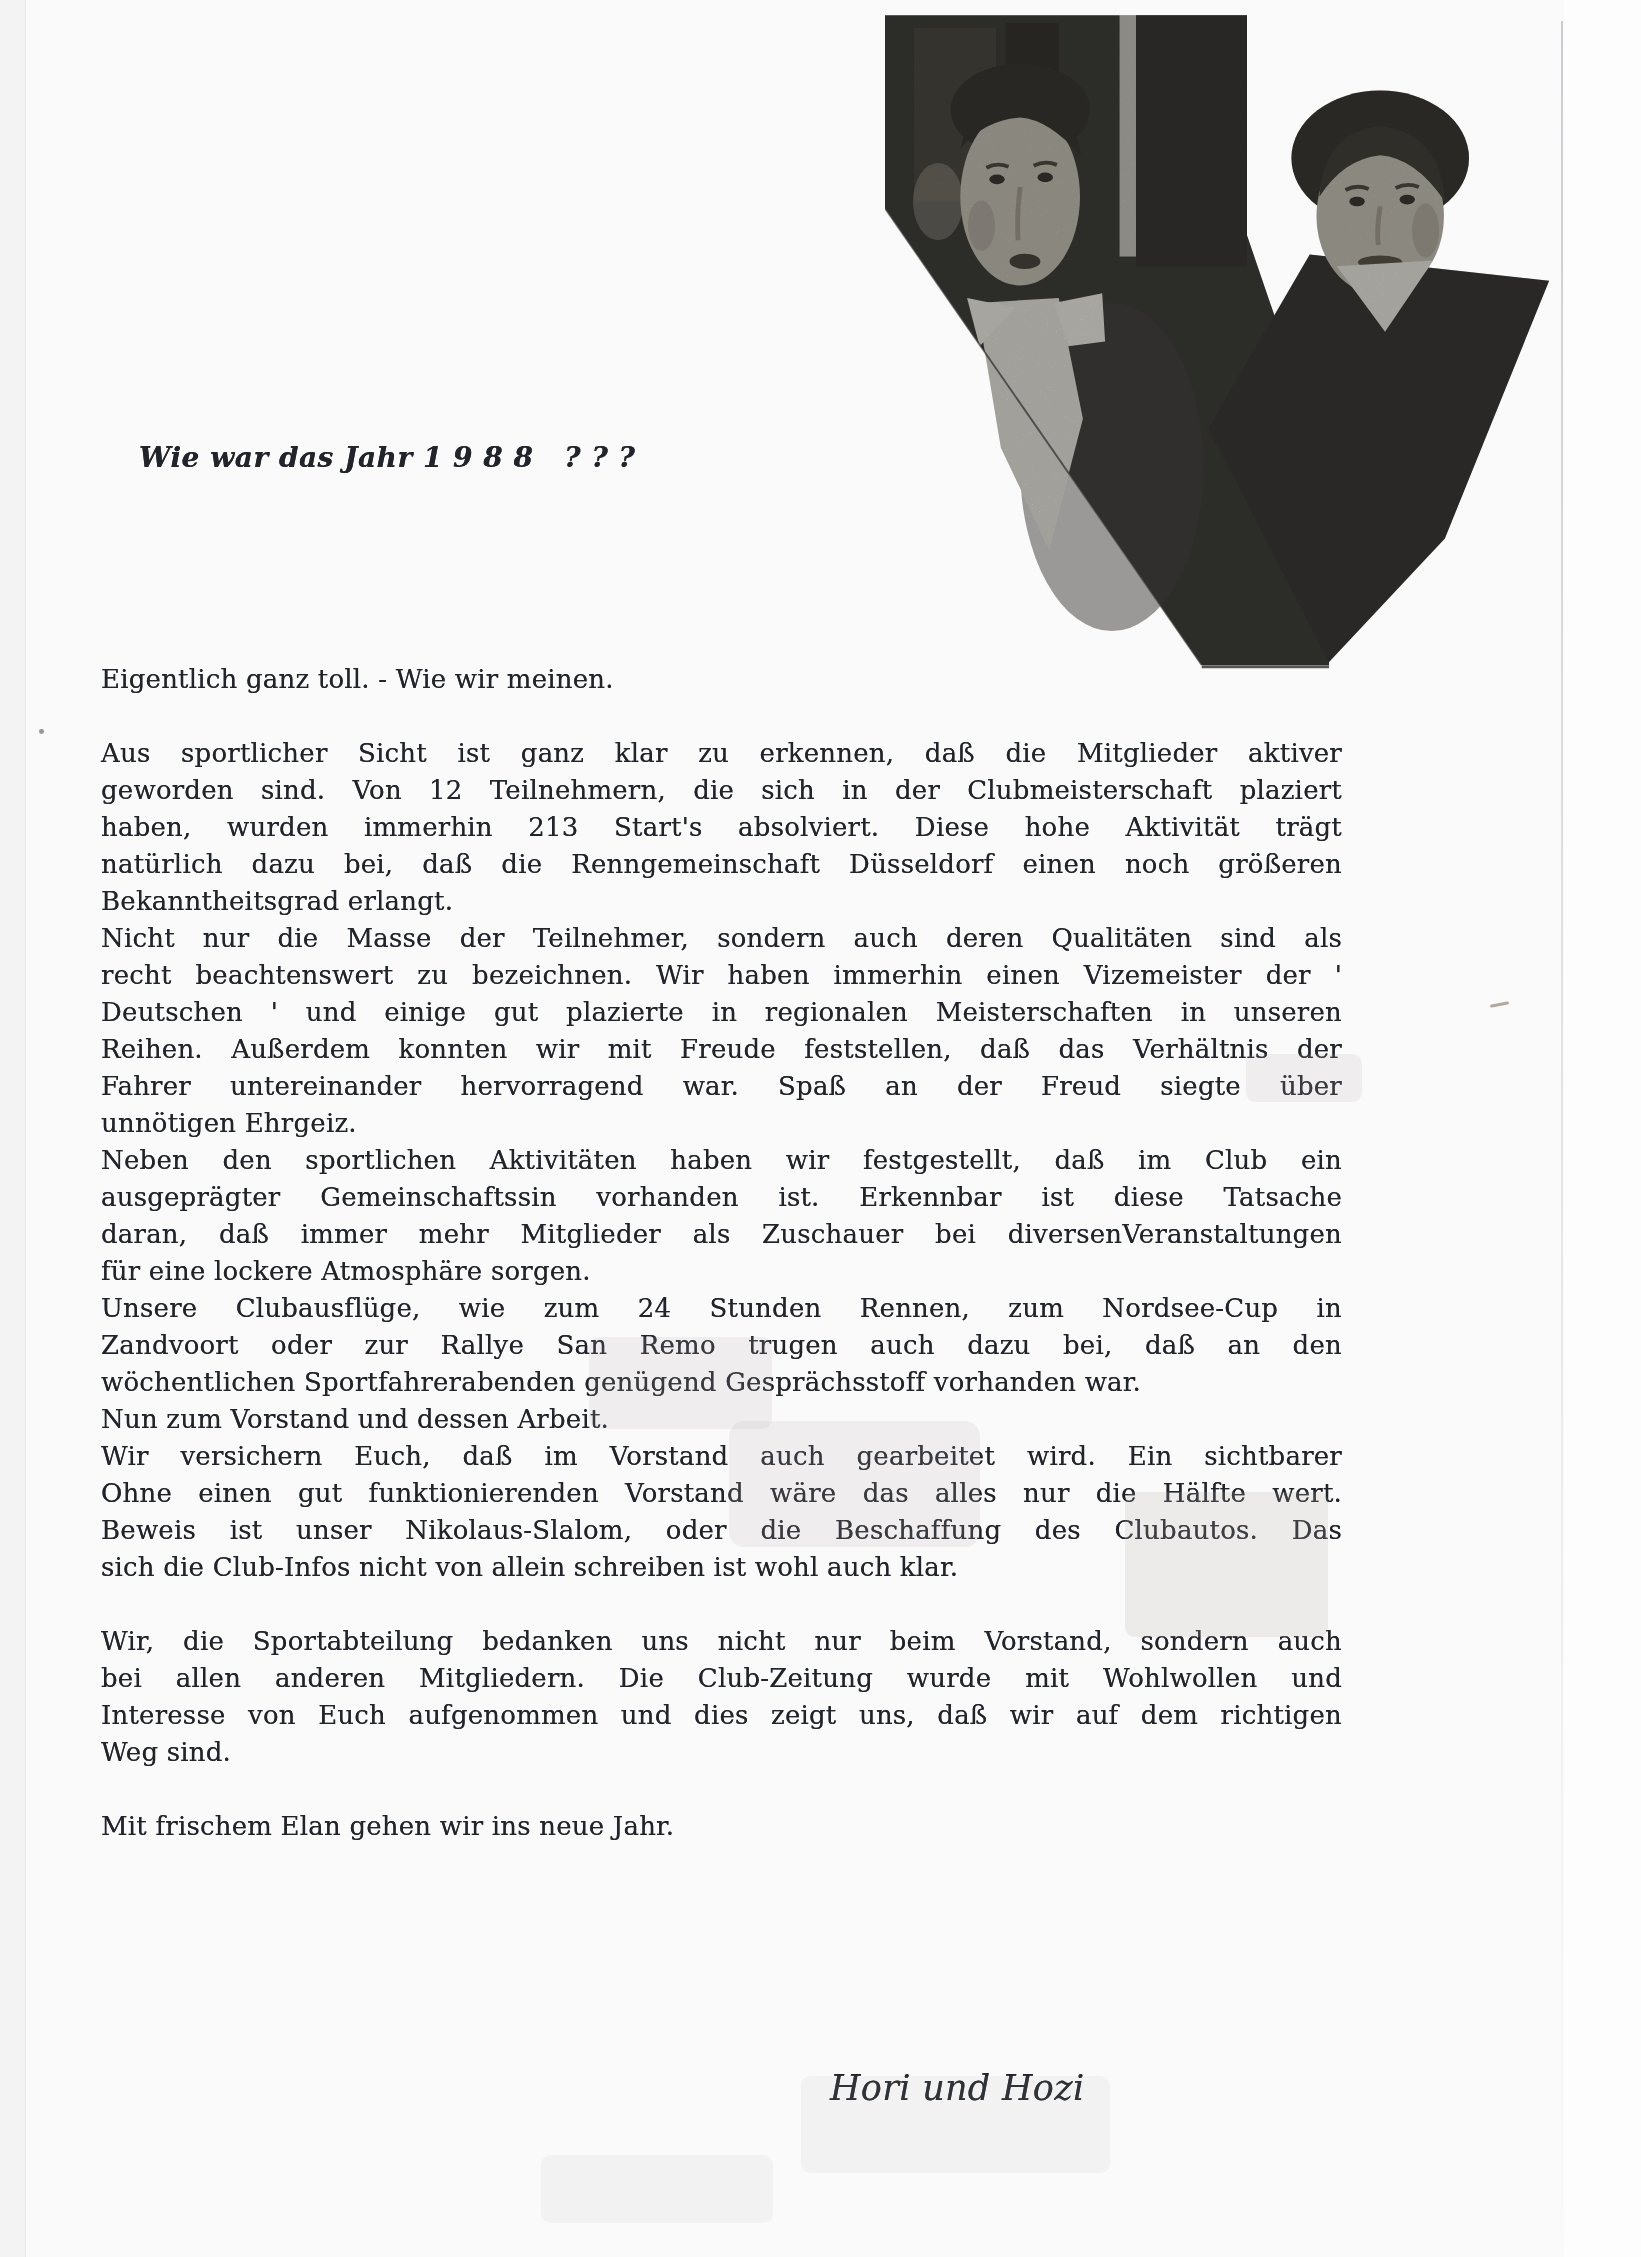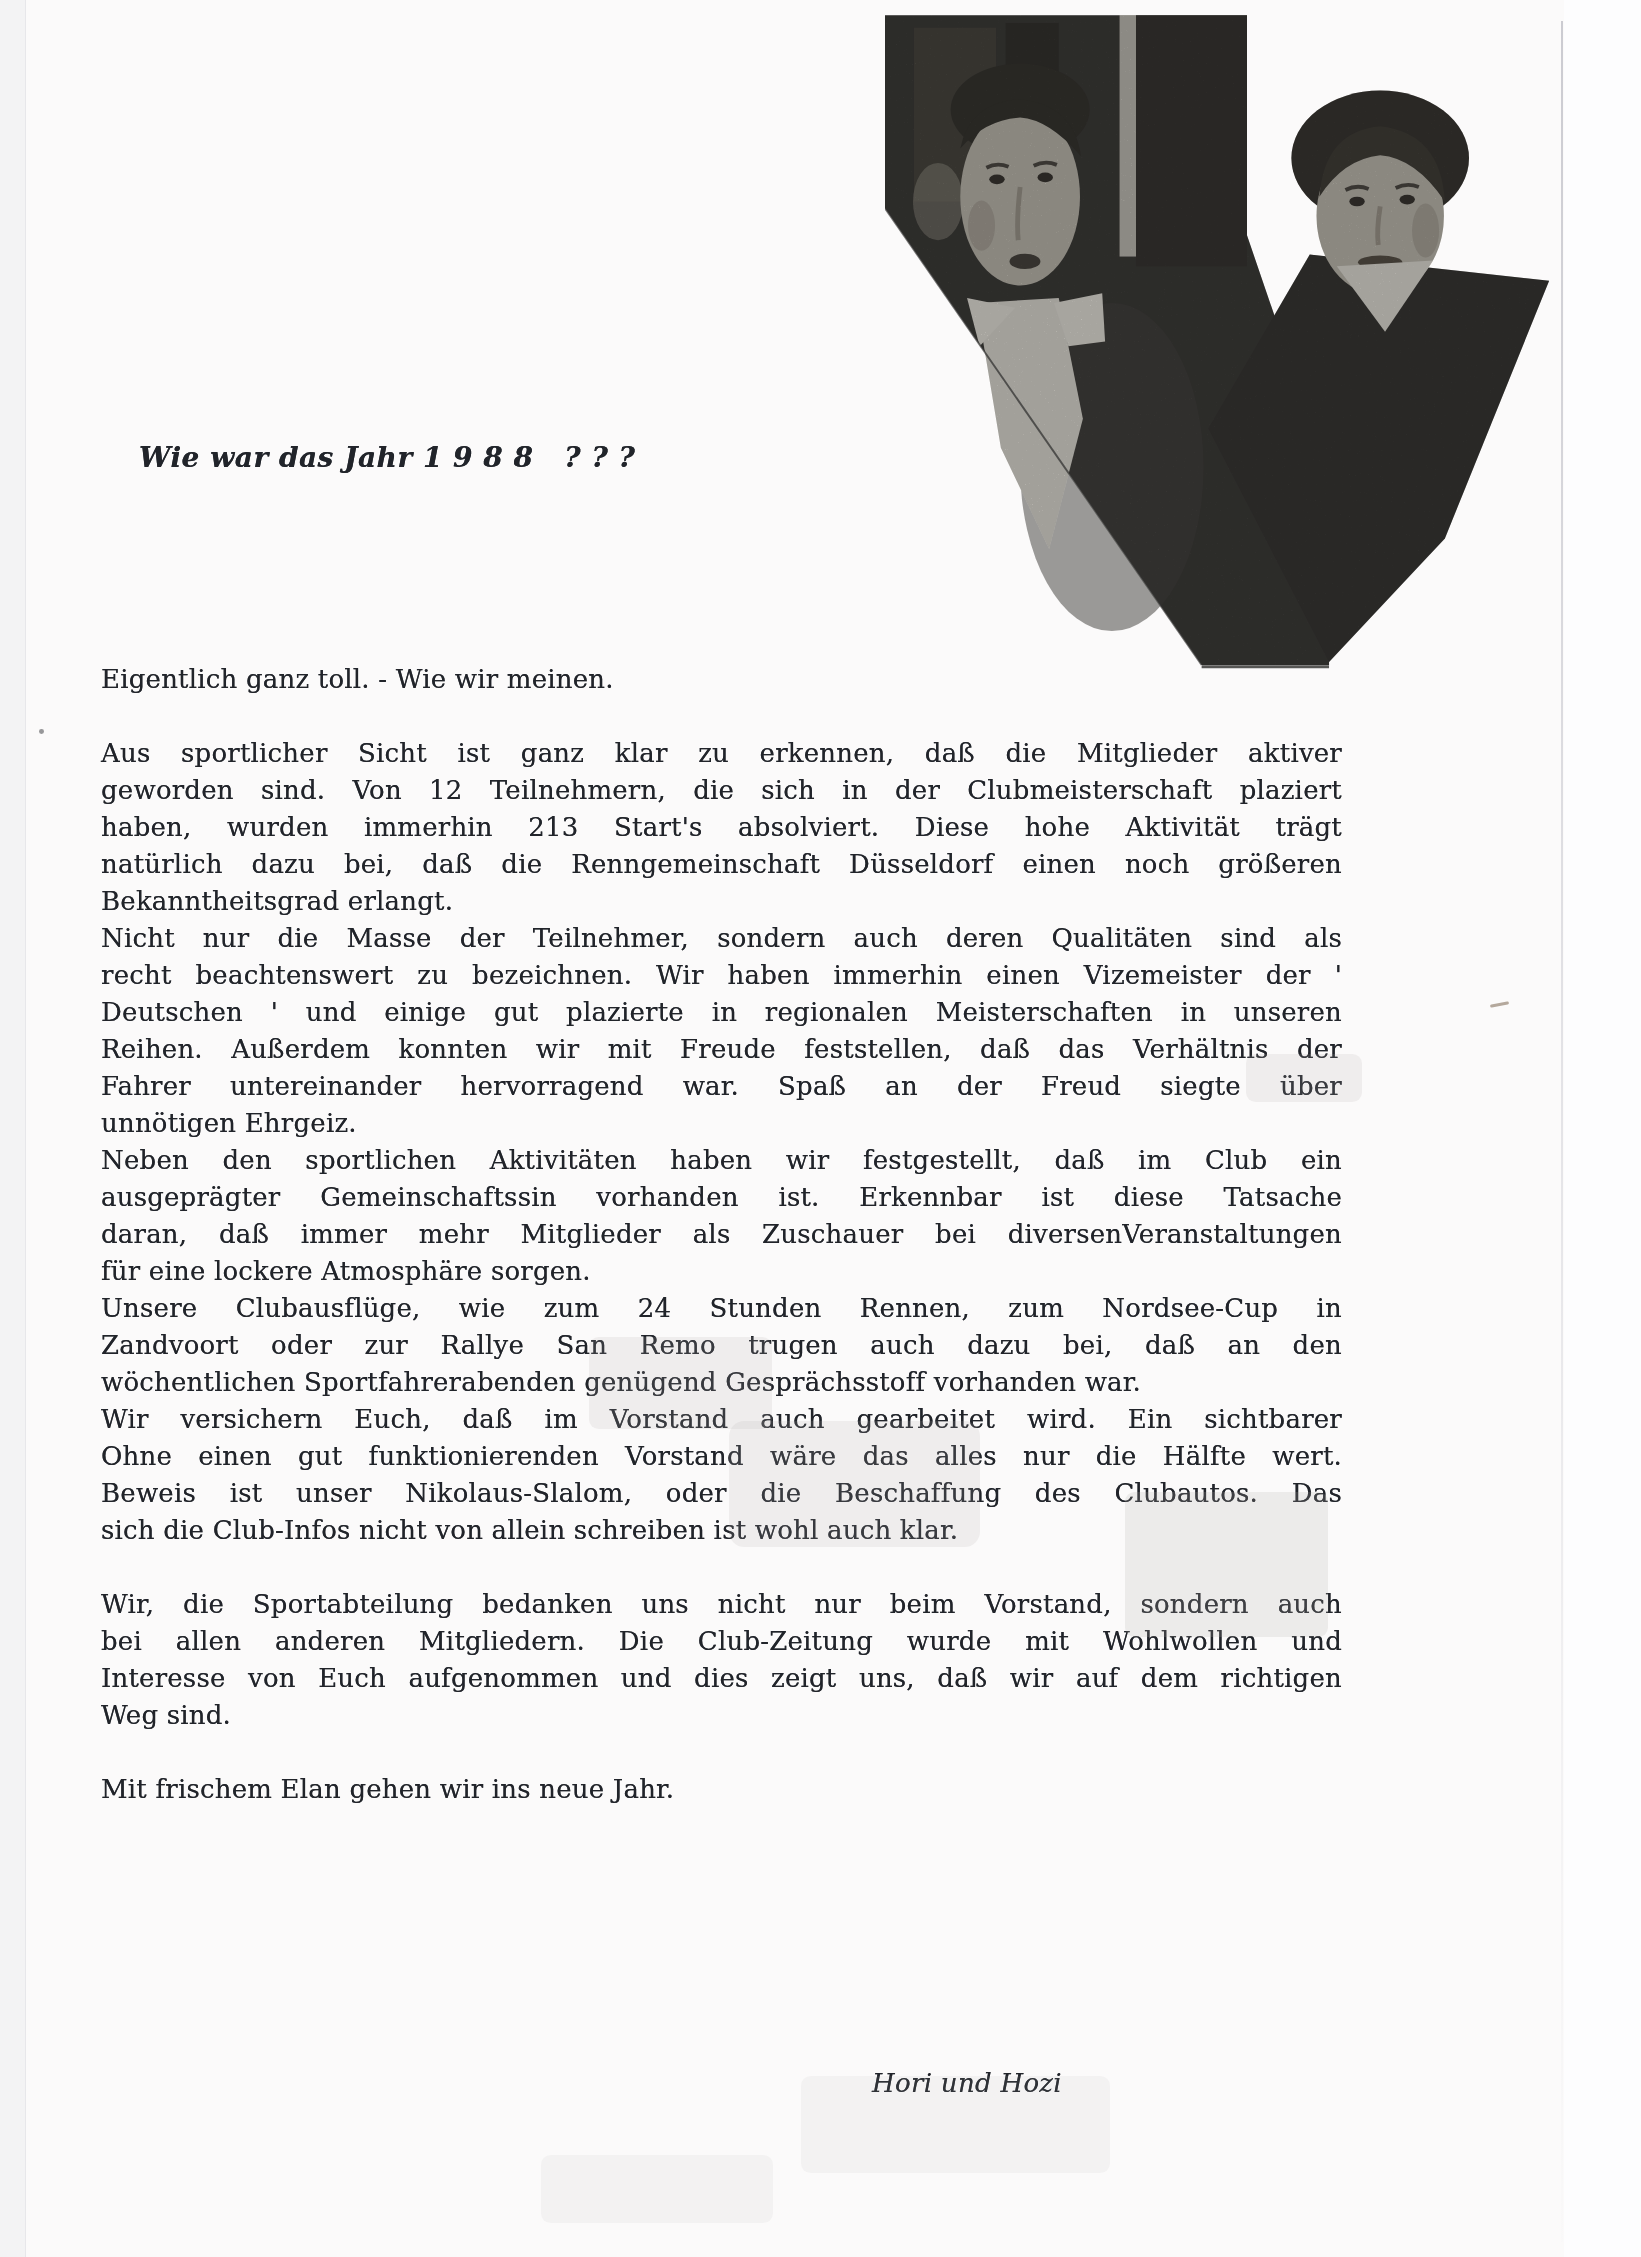--- a/index.html
+++ b/index.html
@@ -34,22 +34,22 @@
     font-size:26px;line-height:37px;
     text-shadow:0 0 0.5px rgba(30,34,40,.75);
     letter-spacing:0.2px;
   }
   .para{margin:0;}
   .para.gap{margin-top:37px;}
   .line{text-align:justify;text-align-last:justify;white-space:normal;}
   .line.last{text-align-last:left;}
 
   .signature{
-    position:absolute;left:872px;top:2068px;
-    font-size:26px;font-style:italic;letter-spacing:0.3px;
+    position:absolute;left:830px;top:2068px;
+    font-size:35px;font-style:italic;letter-spacing:0.3px;
     text-shadow:0 0 0.5px rgba(30,34,40,.75);
   }
 
   .photo{position:absolute;left:885px;top:12.6px;width:668px;height:657px;}
 
   
   .ghost{position:absolute;background:rgba(178,176,172,.16);border-radius:9.7px;}
   .g1{left:589px;top:1337px;width:183px;height:92px;}
   .g2{left:729px;top:1421px;width:251px;height:126px;border-radius:15.4px;}
   .g3{left:1125px;top:1492px;width:203px;height:145px;background:rgba(178,176,172,.20);}
@@ -165,20 +165,23 @@
         <div class="line">ausgeprägter Gemeinschaftssin vorhanden ist. Erkennbar ist diese Tatsache</div>
         <div class="line">daran, daß immer mehr Mitglieder als Zuschauer bei diversenVeranstaltungen</div>
         <div class="line last">für eine lockere Atmosphäre sorgen.</div>
       </div>
     <div class="para">
         <div class="line">Unsere Clubausflüge, wie zum 24 Stunden Rennen, zum Nordsee-Cup in</div>
         <div class="line">Zandvoort oder zur Rallye San Remo trugen auch dazu bei, daß an den</div>
         <div class="line last">wöchentlichen Sportfahrerabenden genügend Gesprächsstoff vorhanden war.</div>
       </div>
     <div class="para">
+        <div class="line last">Nun zum Vorstand und dessen Arbeit.</div>
+      </div>
+    <div class="para">
         <div class="line">Wir versichern Euch, daß im Vorstand auch gearbeitet wird. Ein sichtbarer</div>
         <div class="line">Ohne einen gut funktionierenden Vorstand wäre das alles nur die Hälfte wert.</div>
         <div class="line">Beweis ist unser Nikolaus-Slalom, oder die Beschaffung des Clubautos. Das</div>
         <div class="line last">sich die Club-Infos nicht von allein schreiben ist wohl auch klar.</div>
       </div>
     <div class="para gap">
         <div class="line">Wir, die Sportabteilung bedanken uns nicht nur beim Vorstand, sondern auch</div>
         <div class="line">bei allen anderen Mitgliedern. Die Club-Zeitung wurde mit Wohlwollen und</div>
         <div class="line">Interesse von Euch aufgenommen und dies zeigt uns, daß wir auf dem richtigen</div>
         <div class="line last">Weg sind.</div>

